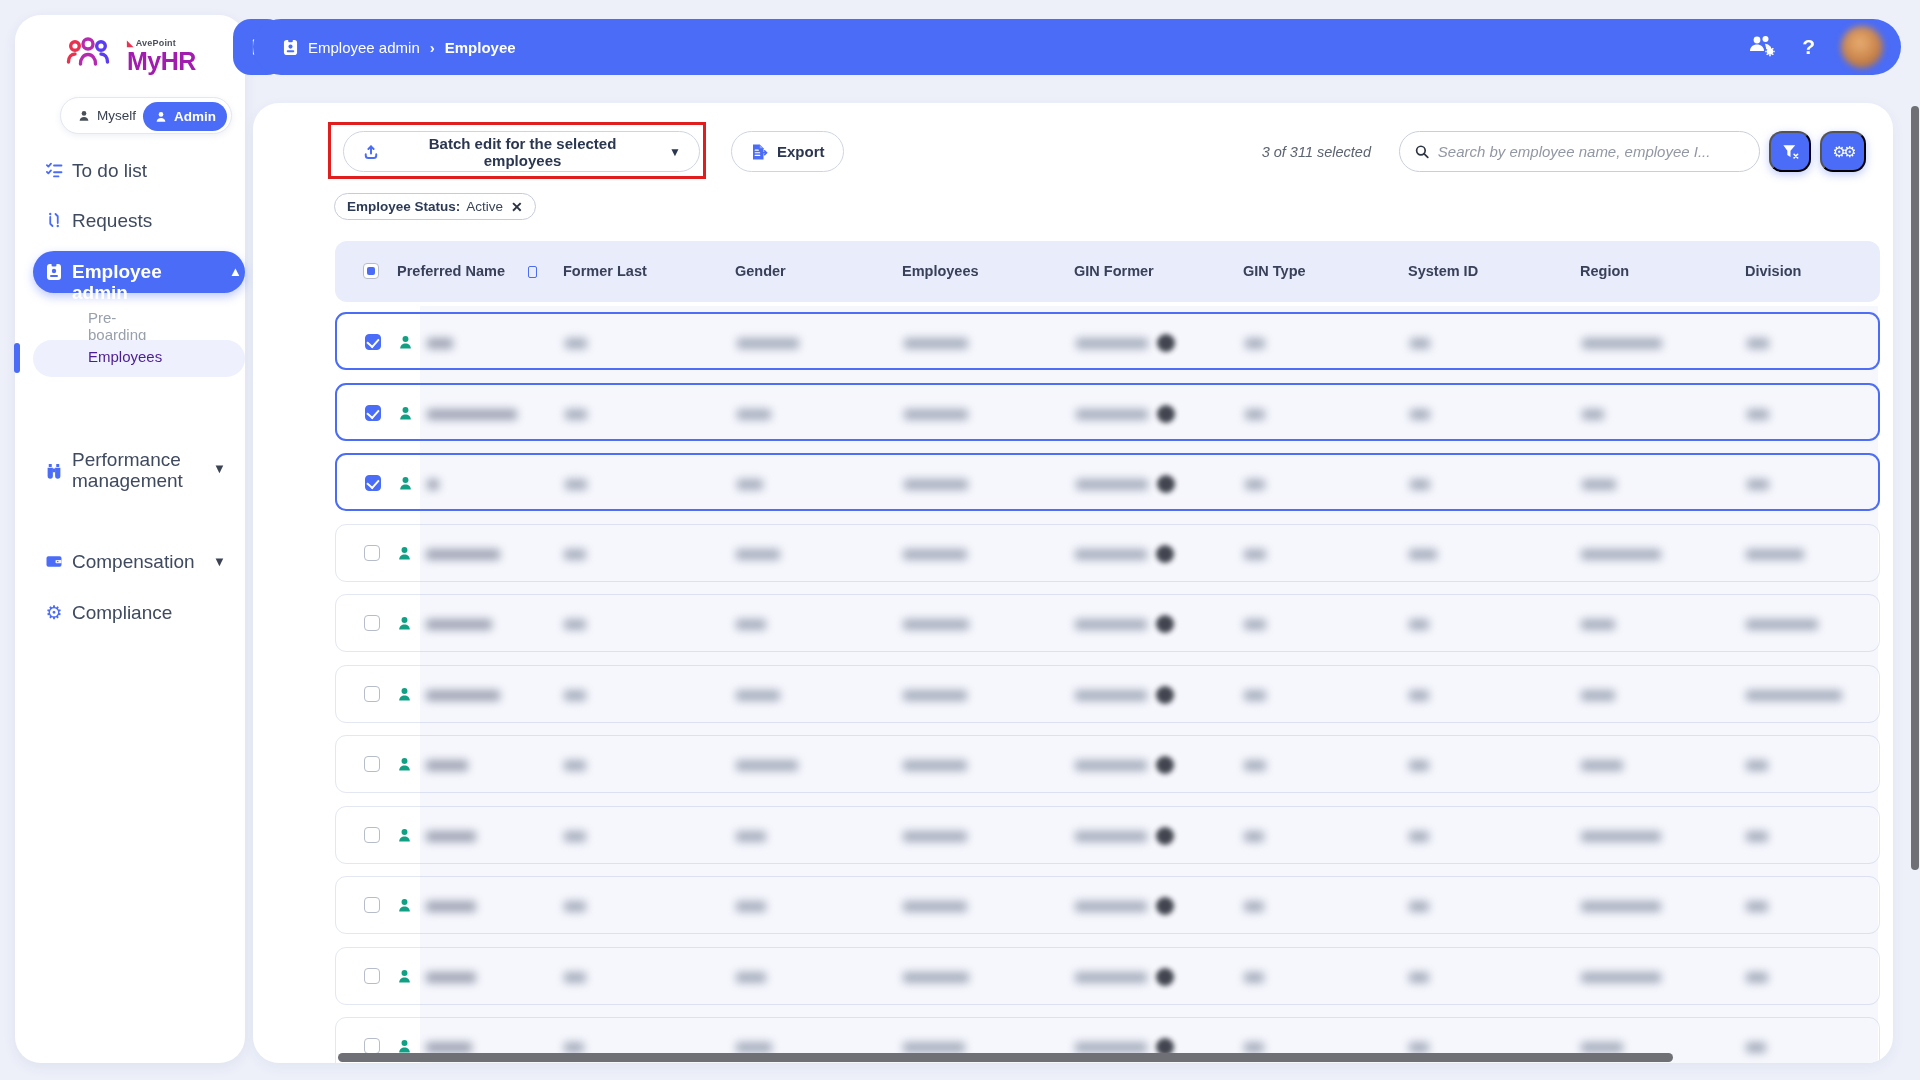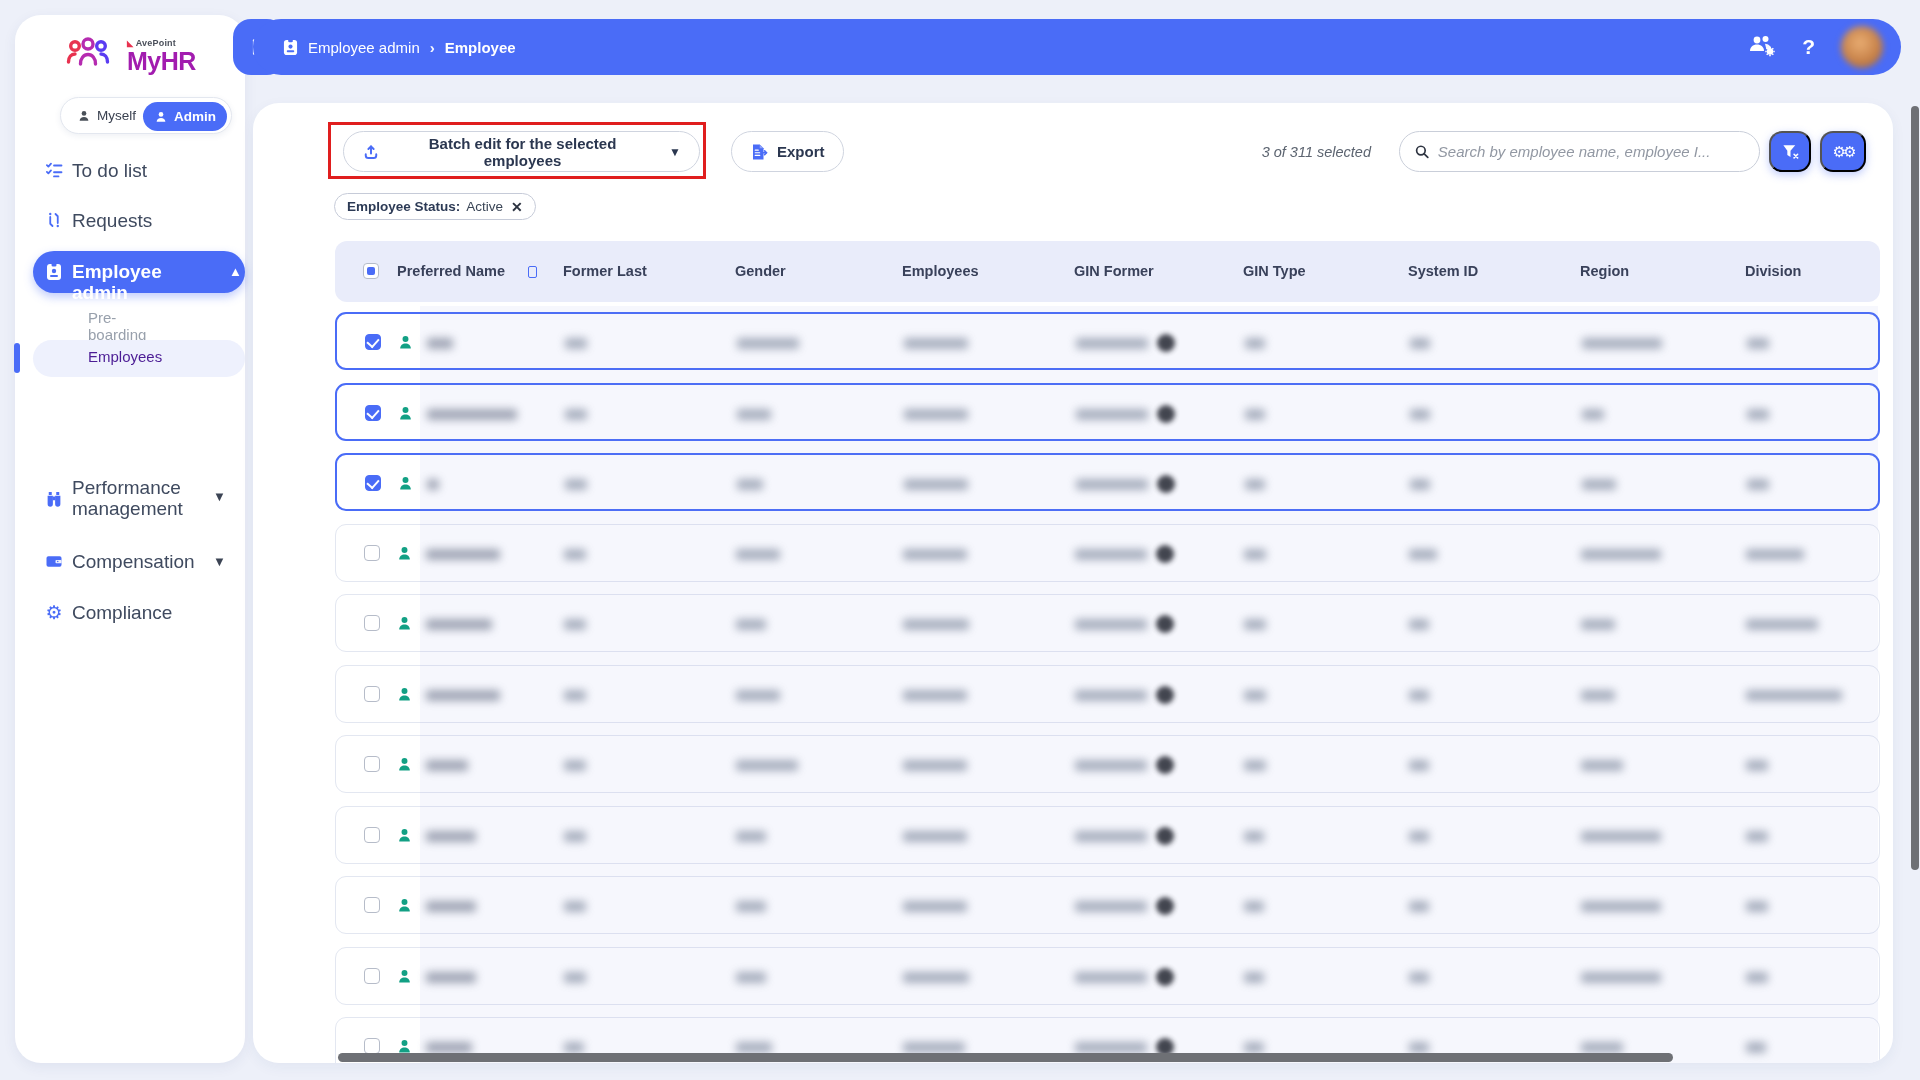--- a/index.html
+++ b/index.html
@@ -225,21 +225,21 @@
   <div style="position:absolute;">
     <span class="sub-label" style="left:73px;top:294px;color:#98a0ac;">Pre-boarding</span>
   </div>
 
   <div class="active-bar" style="top:328px;"></div>
   <div class="employees-pill" style="top:325px;">
     <span class="sub-label">Employees</span>
   </div>
 
 
-  <div class="nav-item" style="top:462px;height:42px;">
+  <div class="nav-item" style="top:434px;height:42px;">
     <span class="nav-icon" style="top:12px;">
       <svg width="18" height="18" viewBox="0 0 24 24" fill="currentColor">
           <path d="M5 4h4v4H5zM15 4h4v4h-4z"></path>
           <path d="M3.5 9h7v11a3.5 3.5 0 0 1-7 0zM13.5 9h7v11a3.5 3.5 0 0 1-7 0z"></path>
           <rect x="10" y="10" width="4" height="5"></rect>
         </svg>
     </span>
     <span class="nav-label" style="top:0;">Performance management</span>
     <span class="chev" style="left:198px;top:12px;">▼</span>
   </div>

